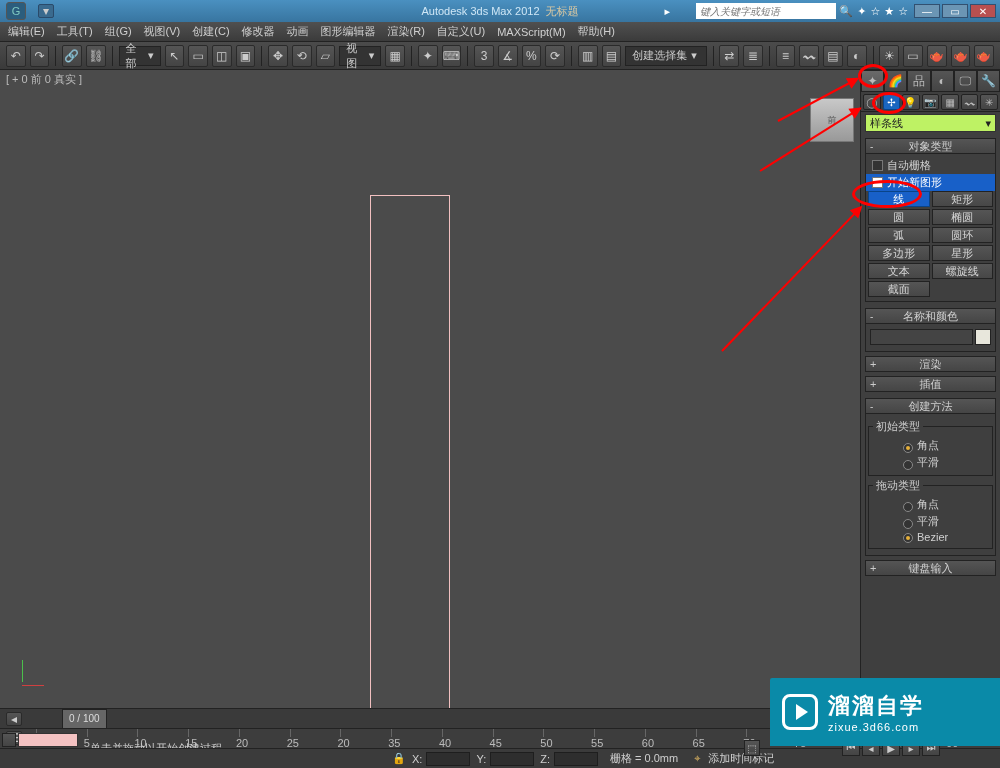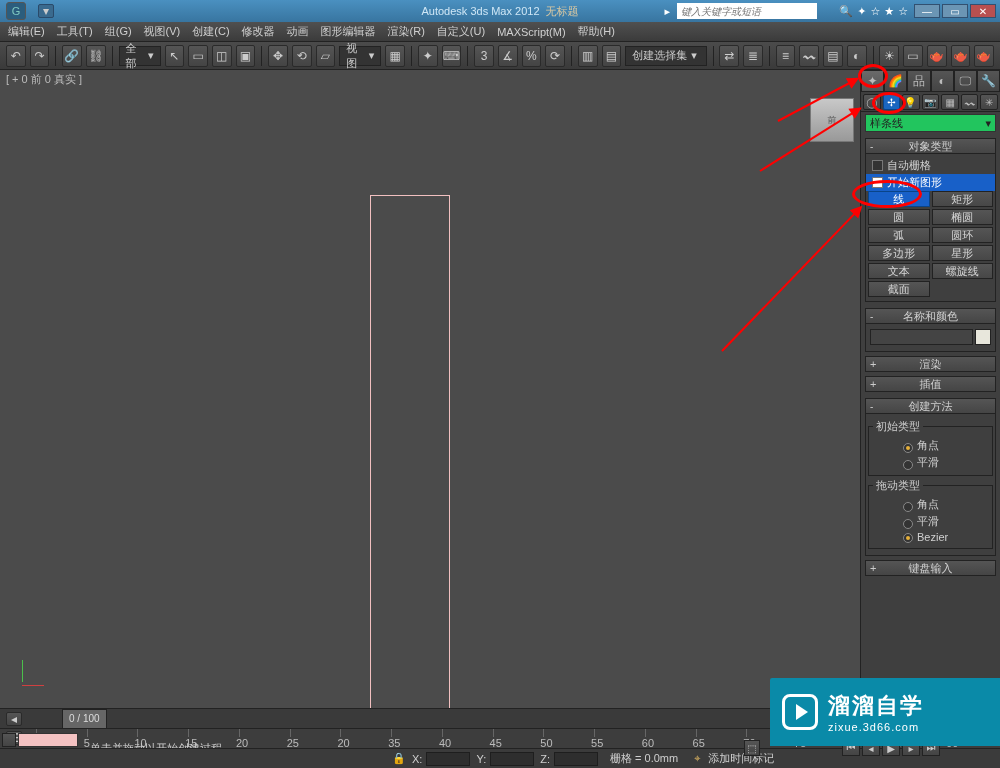--- a/index.html
+++ b/index.html
@@ -4,21 +4,21 @@
 <style>
 * { margin: 0; padding: 0; box-sizing: border-box; font-family: "Microsoft YaHei", Arial, sans-serif; font-size: 11px; user-select: none; }
 body { background: #3a3a3a; width: 1000px; height: 768px; overflow: hidden; position: relative; }
 
 
 .titlebar { height: 22px; background: linear-gradient(#4a90c0,#3875a0); display: flex; align-items: center; color: #fff; position: relative; }
 .titlebar .logo { width: 20px; height: 18px; background: #2b5d7d; border-radius: 3px; margin: 0 6px; display:flex;align-items:center;justify-content:center;color:#7fc9c0;border:1px solid #555; }
 .titlebar .centered { position:absolute; left:50%; transform:translateX(-50%); display:flex; gap:6px; align-items:center;}
 .titlebar .app-title { color:#cfe7f6; font-size:11px;}
 .titlebar .untitled { color:#d6c7a3; font-size:11px;}
-.titlebar .searchbox { position:absolute; right:183px; width:140px; height:16px; background:#fff; border:none; padding:0 4px; font-size:10px; color:#888; font-style:italic;}
+.titlebar .searchbox { position:absolute; right:164px; width:140px; height:16px; background:#fff; border:none; padding:0 4px; font-size:10px; color:#888; font-style:italic;}
 .titlebar .starbar { position:absolute; right:92px; display:flex; gap:4px; color:#fff;}
 .titlebar .winbtns { position:absolute; right:4px; display:flex; gap:2px;}
 .titlebar .winbtns div{ width:26px; height:14px; background:#6b95b4; border:1px solid #325070; display:flex;align-items:center;justify-content:center;color:#fff;font-size:10px;}
 
 
 .menubar { height:20px; background: linear-gradient(#505050,#3b3b3b); display:flex; align-items:center; gap:12px; padding:0 8px; color:#d0d0d0; border-bottom:1px solid #222;}
 .menubar span{ cursor:default;}
 
 
 .toolbar { height:28px; background: linear-gradient(#4b4b4b,#3a3a3a); display:flex; align-items:center; gap:4px; padding:0 6px; border-bottom:1px solid #222;}
@@ -36,21 +36,21 @@
 .viewcube{ position:absolute; right:6px; top:28px; width:44px; height:44px; background:linear-gradient(#c8c8c8,#999); border:1px solid #777; transform:rotate(0deg); display:flex;align-items:center;justify-content:center;color:#555;font-size:9px;}
 
 
 .cmdpanel { position:absolute; top:70px; right:0; width:140px; bottom:60px; background:#3f3f3f; border-left:1px solid #222; display:flex; flex-direction:column; }
 .cmdtabs { height:22px; display:flex; border-bottom:1px solid #222;}
 .cmdtabs .tab{ flex:1; background:linear-gradient(#555,#444); border:1px solid #222; border-bottom:none; display:flex;align-items:center;justify-content:center;color:#bbb;font-size:12px;}
 .cmdtabs .tab.active{ background:linear-gradient(#6a6a6a,#555);}
 .subicons{ height:20px; display:flex; gap:2px; padding:2px; border-bottom:1px solid #222;}
 .subicons .si{ width:18px; height:16px; background:linear-gradient(#555,#444); border:1px solid #222; border-radius:2px; display:flex;align-items:center;justify-content:center;color:#bbb;font-size:10px;}
 .subicons .si.active{ background:#1a66c0; color:#fff; border-color:#0a4488;}
-.panel-dd { margin:2px 4px; height:18px; background:#22c55e; border:1px solid #333; display:flex; align-items:center; justify-content:space-between; padding:0 4px; color:#222; font-size:11px;}
+.panel-dd { margin:2px 4px; height:18px; background:#bef264; border:1px solid #333; display:flex; align-items:center; justify-content:space-between; padding:0 4px; color:#222; font-size:11px;}
 .rollout { margin:4px 4px 2px; }
 .roll-head{ height:16px; background:linear-gradient(#555,#454545); border:1px solid #222; color:#d0d0d0; display:flex;align-items:center;justify-content:center;font-size:11px; position:relative;}
 .roll-head .minus{ position:absolute; left:4px; color:#ccc; font-size:10px;}
 .roll-body{ border:1px solid #222; border-top:none; padding:3px 2px 4px;}
 .chk-row{ display:flex; align-items:center; gap:4px; color:#d0d0d0; font-size:11px; padding:1px 4px;}
 .chk{ width:11px;height:11px;border:1px solid #777; background:#333;}
 .btn-grid{ display:grid; grid-template-columns:1fr 1fr; gap:2px;}
 .pbtn{ height:16px; background:linear-gradient(#555,#474747); border:1px solid #222; color:#d6d6d6; display:flex;align-items:center;justify-content:center;font-size:11px;}
 .pbtn.sel{ background:#1860c8; color:#fff; border-color:#0a4488;}
 .name-row{ display:flex; gap:2px; padding:2px;}

